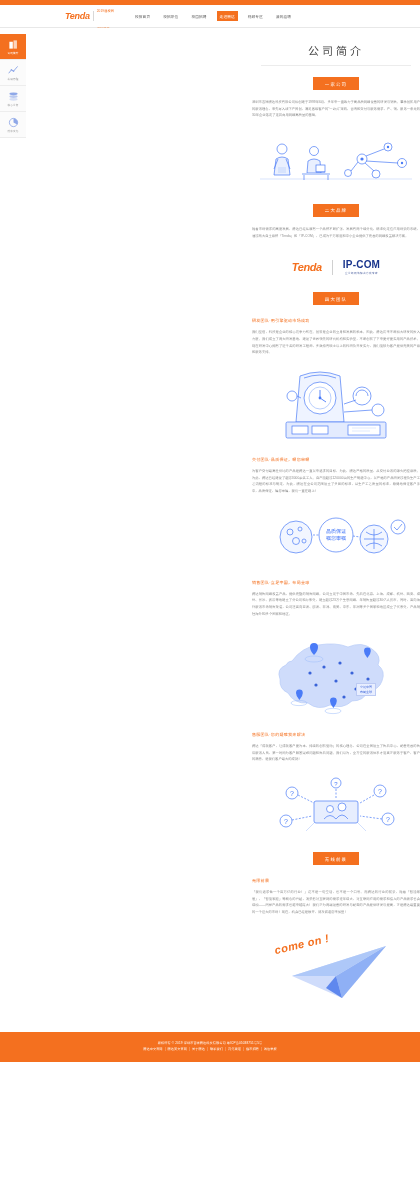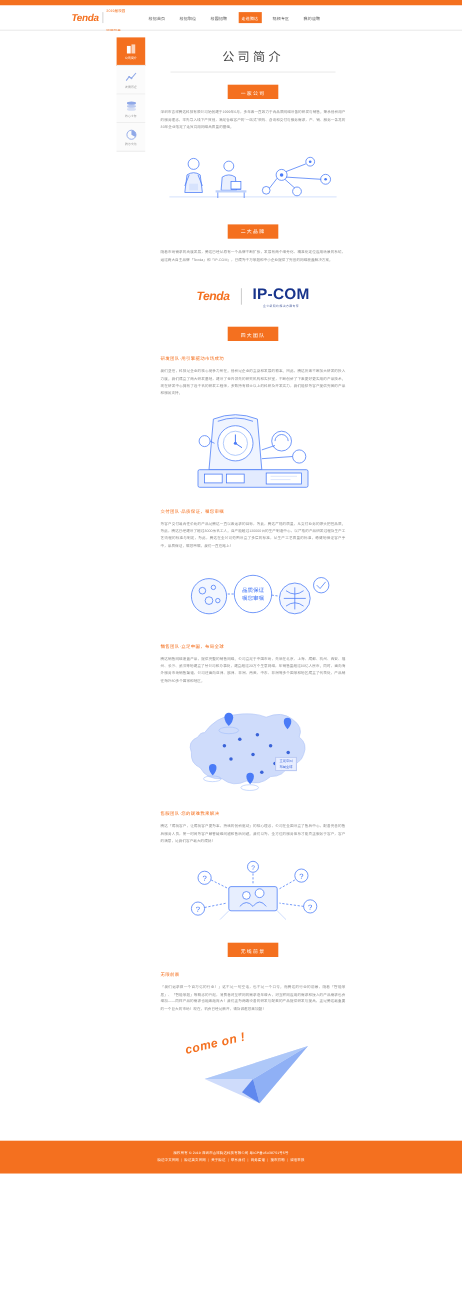--- a/index.html
+++ b/index.html
@@ -68,21 +68,21 @@
   }
 
   
   .page {
     background: #ffffff;
     padding-bottom: 0;
     position: relative;
   }
   .content-row {
     display: flex;
-    justify-content: center;
+    justify-content: space-between;
     padding-top: 6px;
   }
   
   .rail {
     width: 26px;
     margin-right: 14px;
     flex-shrink: 0;
   }
   .rail-item {
     width: 26px;
@@ -176,21 +176,21 @@
   .brand-tenda {
     font-size: 11px;
     font-weight: bold;
     font-style: italic;
     color: #f4701f;
     letter-spacing: -0.4px;
   }
   .brand-div { width: 1px; height: 15px; background: #d0d0d0; }
   .brand-ipcom-wrap { display: flex; flex-direction: column; align-items: center; }
   .brand-ipcom {
-    font-size: 14px;
+    font-size: 10px;
     font-weight: bold;
     color: #18348c;
     letter-spacing: 0.2px;
   }
   .brand-ipcom-sub {
     font-size: 2.6px;
     color: #5d6fa8;
     letter-spacing: 0.4px;
     margin-top: 1px;
   }

